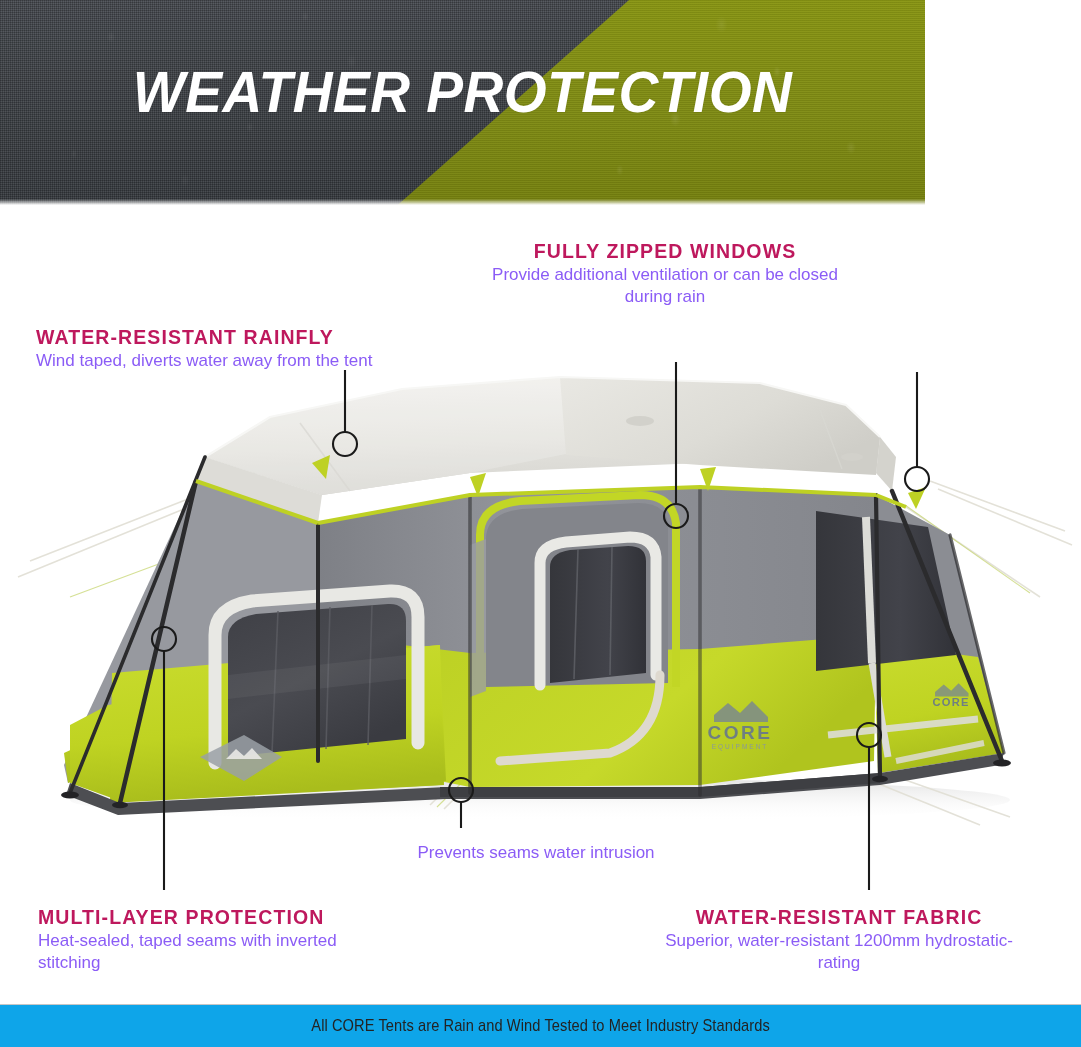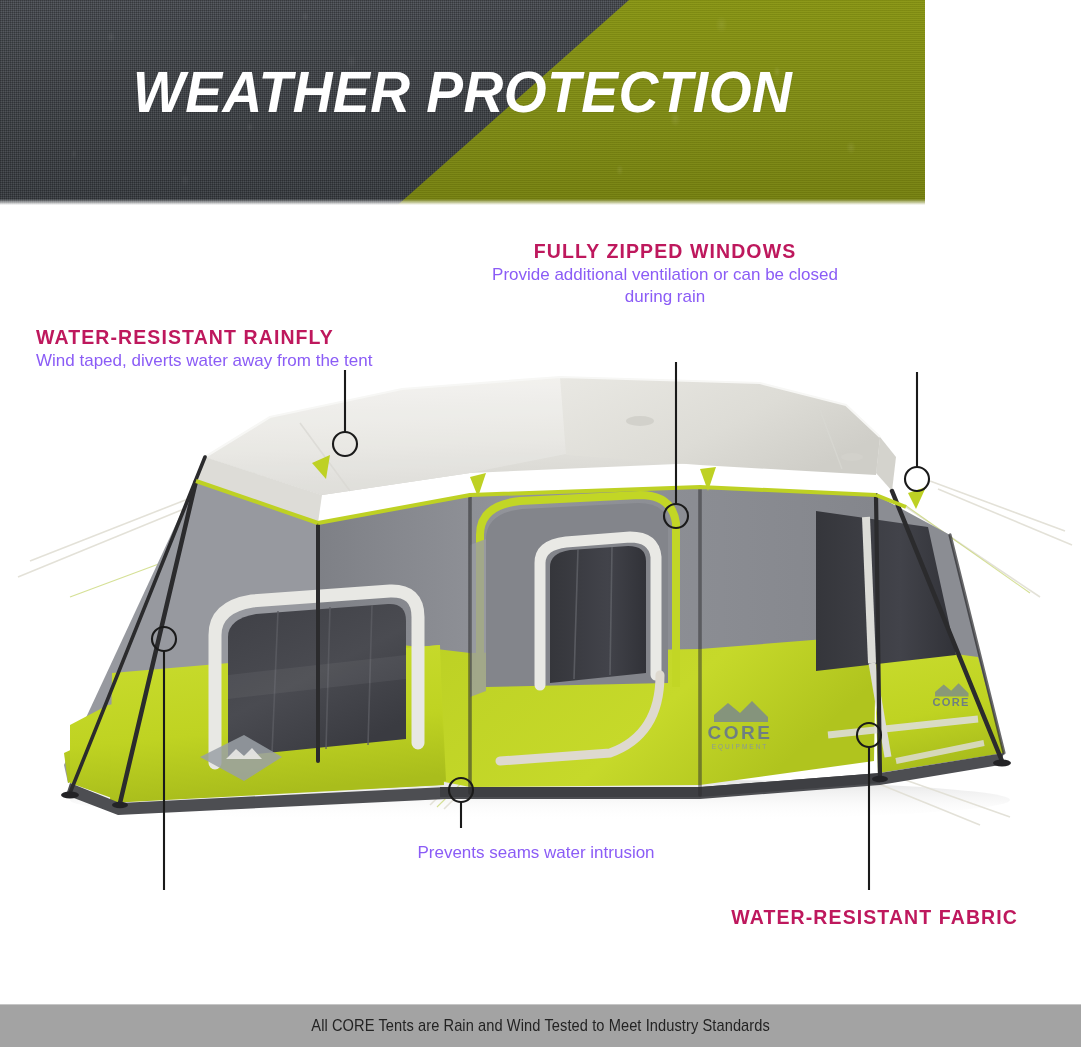--- a/index.html
+++ b/index.html
@@ -65,29 +65,29 @@
   .callout { position:absolute; }
   .callout .c-title {
     font-size:19.5px; font-weight:bold; letter-spacing:1.1px;
     color:#be185d; line-height:1.18; white-space:nowrap;
   }
   .callout .c-body {
     font-size:17px; color:#8b5cf6; line-height:1.32; margin-top:1px;
   }
   .al-left   { text-align:left; }
   .al-center { text-align:center; }
-  .al-right  { text-align:right; }
+  .al-right  { text-align:center; }
 
   
   .art { position:absolute; left:0; top:205px; width:1081px; height:790px; }
 
   
   .footer {
     position:absolute; left:0; top:1004px; width:1081px; height:43px;
-    background:#a3a3a3;
+    background:#0ea5e9;
     display:flex; align-items:center; justify-content:center;
     border-top:1px solid #c6c6c6;
   }
   .footer .f-text {
     font-size:17px; color:#232323; font-weight:400;
     transform:scaleX(.86); transform-origin:center;
     white-space:nowrap; letter-spacing:.1px;
   }
 </style>
 </head>
@@ -110,27 +110,32 @@
   </div>
 
   <div class="callout al-center" style="left:470px; top:240px; width:390px;">
     <div class="c-title">FULLY ZIPPED WINDOWS</div>
     <div class="c-body">Provide additional ventilation or can be closed during rain</div>
   </div>
 
   <div class="callout al-center" style="left:845px; top:302px; width:215px;">
   </div>
 
+  <div class="callout al-left" style="left:38px; top:906px; width:350px;">
+    <div class="c-title">MULTI-LAYER PROTECTION</div>
+    <div class="c-body">Heat-sealed, taped seams with inverted stitching</div>
+  </div>
 
   <div class="callout al-center" style="left:341px; top:841px; width:390px;">
     <div class="c-body">Prevents seams water intrusion</div>
   </div>
 
   <div class="callout al-right" style="left:660px; top:906px; width:358px;">
     <div class="c-title">WATER-RESISTANT FABRIC</div>
+    <div class="c-body">Superior, water-resistant 1200mm hydrostatic-rating</div>
   </div>
 
   <svg class="art" viewBox="0 0 1081 790">
     <defs>
       <linearGradient id="flyG" x1="0" y1="0" x2="0.25" y2="1">
         <stop offset="0%" stop-color="#f2f1ee"></stop>
         <stop offset="55%" stop-color="#e6e5e0"></stop>
         <stop offset="100%" stop-color="#d7d6d1"></stop>
       </linearGradient>
       <linearGradient id="flyG2" x1="0" y1="0" x2="1" y2="0.6">

